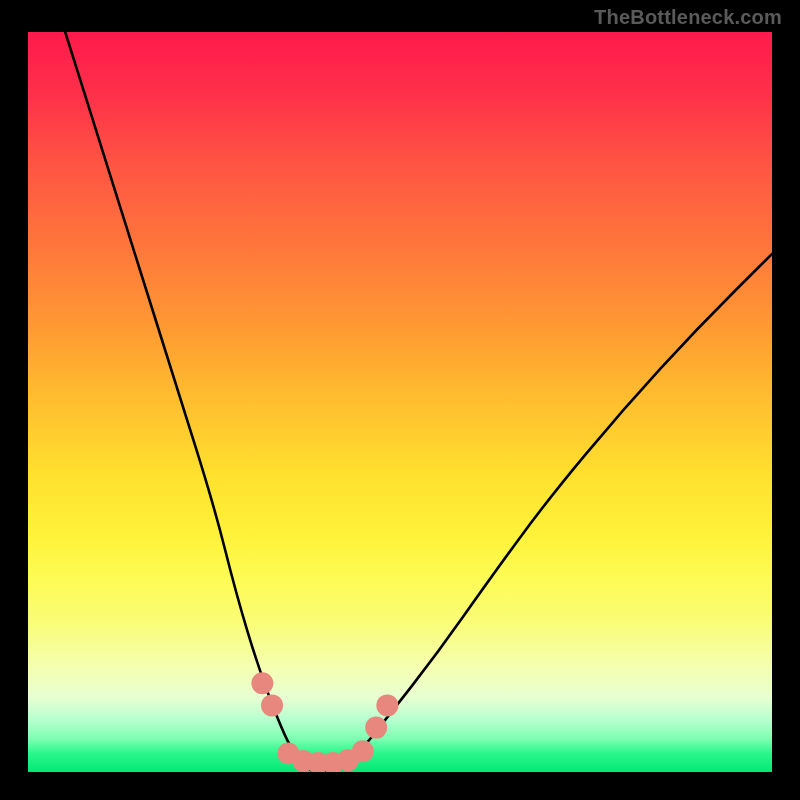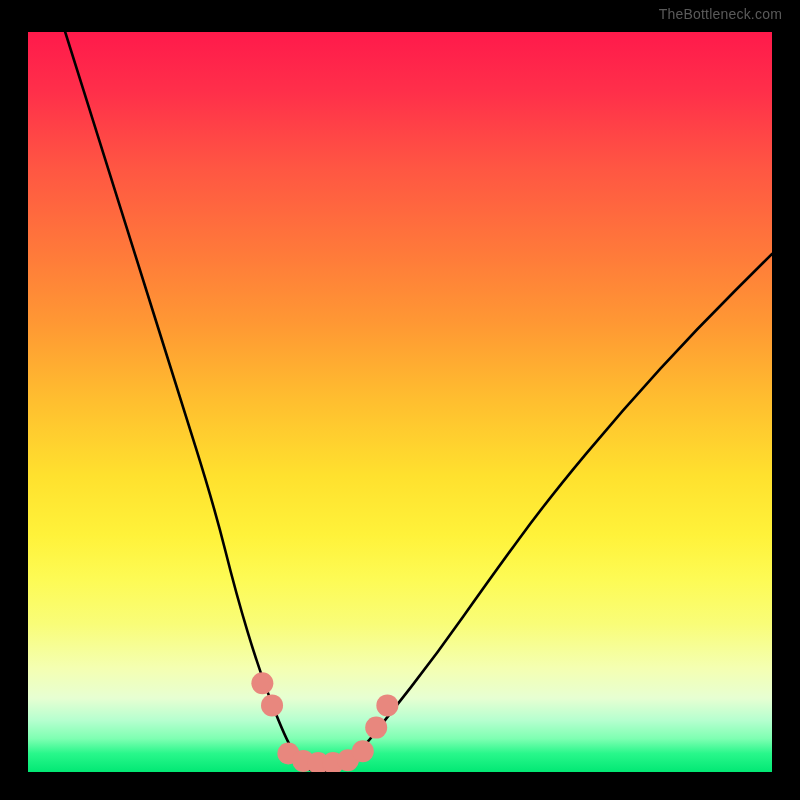--- a/index.html
+++ b/index.html
@@ -8,23 +8,23 @@
     width: 800px;
     height: 800px;
     background: #000;
     position: relative;
   }
   .watermark {
     position: absolute;
     top: 6px;
     right: 18px;
     font-family: Arial, Helvetica, sans-serif;
-    font-size: 14px;
+    font-size: 20px;
     color: #5a5a5a;
-    font-weight: 400;
+    font-weight: 700;
     letter-spacing: 0.2px;
   }
   .plot-area {
     position: absolute;
     left: 28px;
     top: 32px;
     width: 744px;
     height: 740px;
     overflow: hidden;
   }

